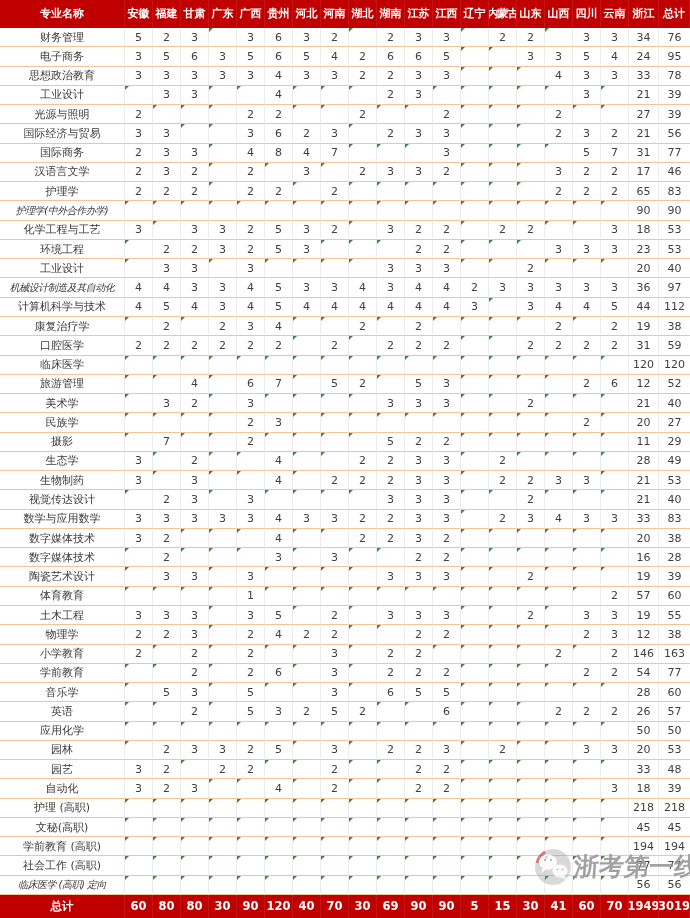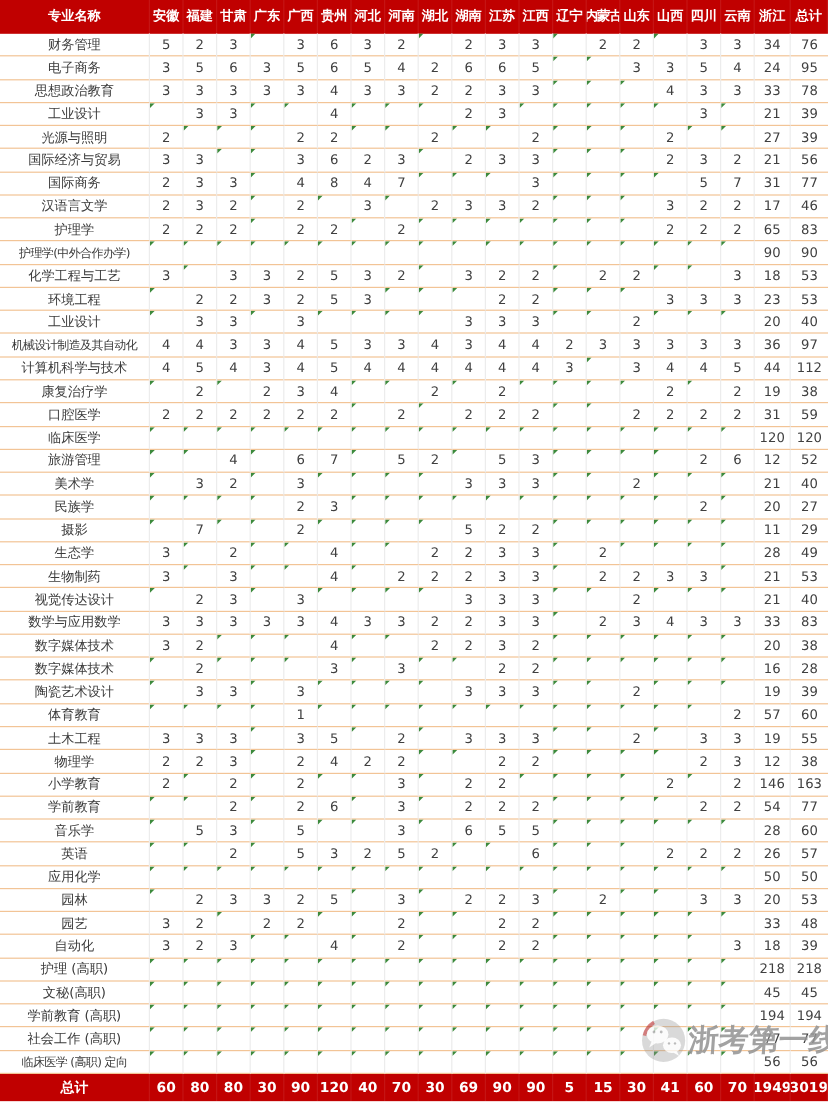--- a/index.html
+++ b/index.html
@@ -29,21 +29,21 @@
   #header-row{height:28px;background:#c00000;}
   #header-row .cell{
     color:#ffffff;font-weight:bold;font-size:11px;
     border-right:1px solid rgba(255,255,255,0.08);
     border-bottom:1px solid #c00000;
   }
   
   .body-row{height:19.27px;}
   .body-row .cell{border-bottom:1px solid #f2c496;}
   .body-row .c-name{color:#3a3a3a;}
-  .tight{font-size:10px;letter-spacing:-0.5px;}
+  .tight{font-size:10px;letter-spacing:-0.5px;font-style:italic;}
   .sq{font-size:10px;letter-spacing:-1px;text-align:right;}
   
   .tri::before{
     content:"";
     position:absolute;top:0;left:0;
     width:0;height:0;
     border-top:4px solid #3c8a3c;
     border-right:4px solid transparent;
   }
   

